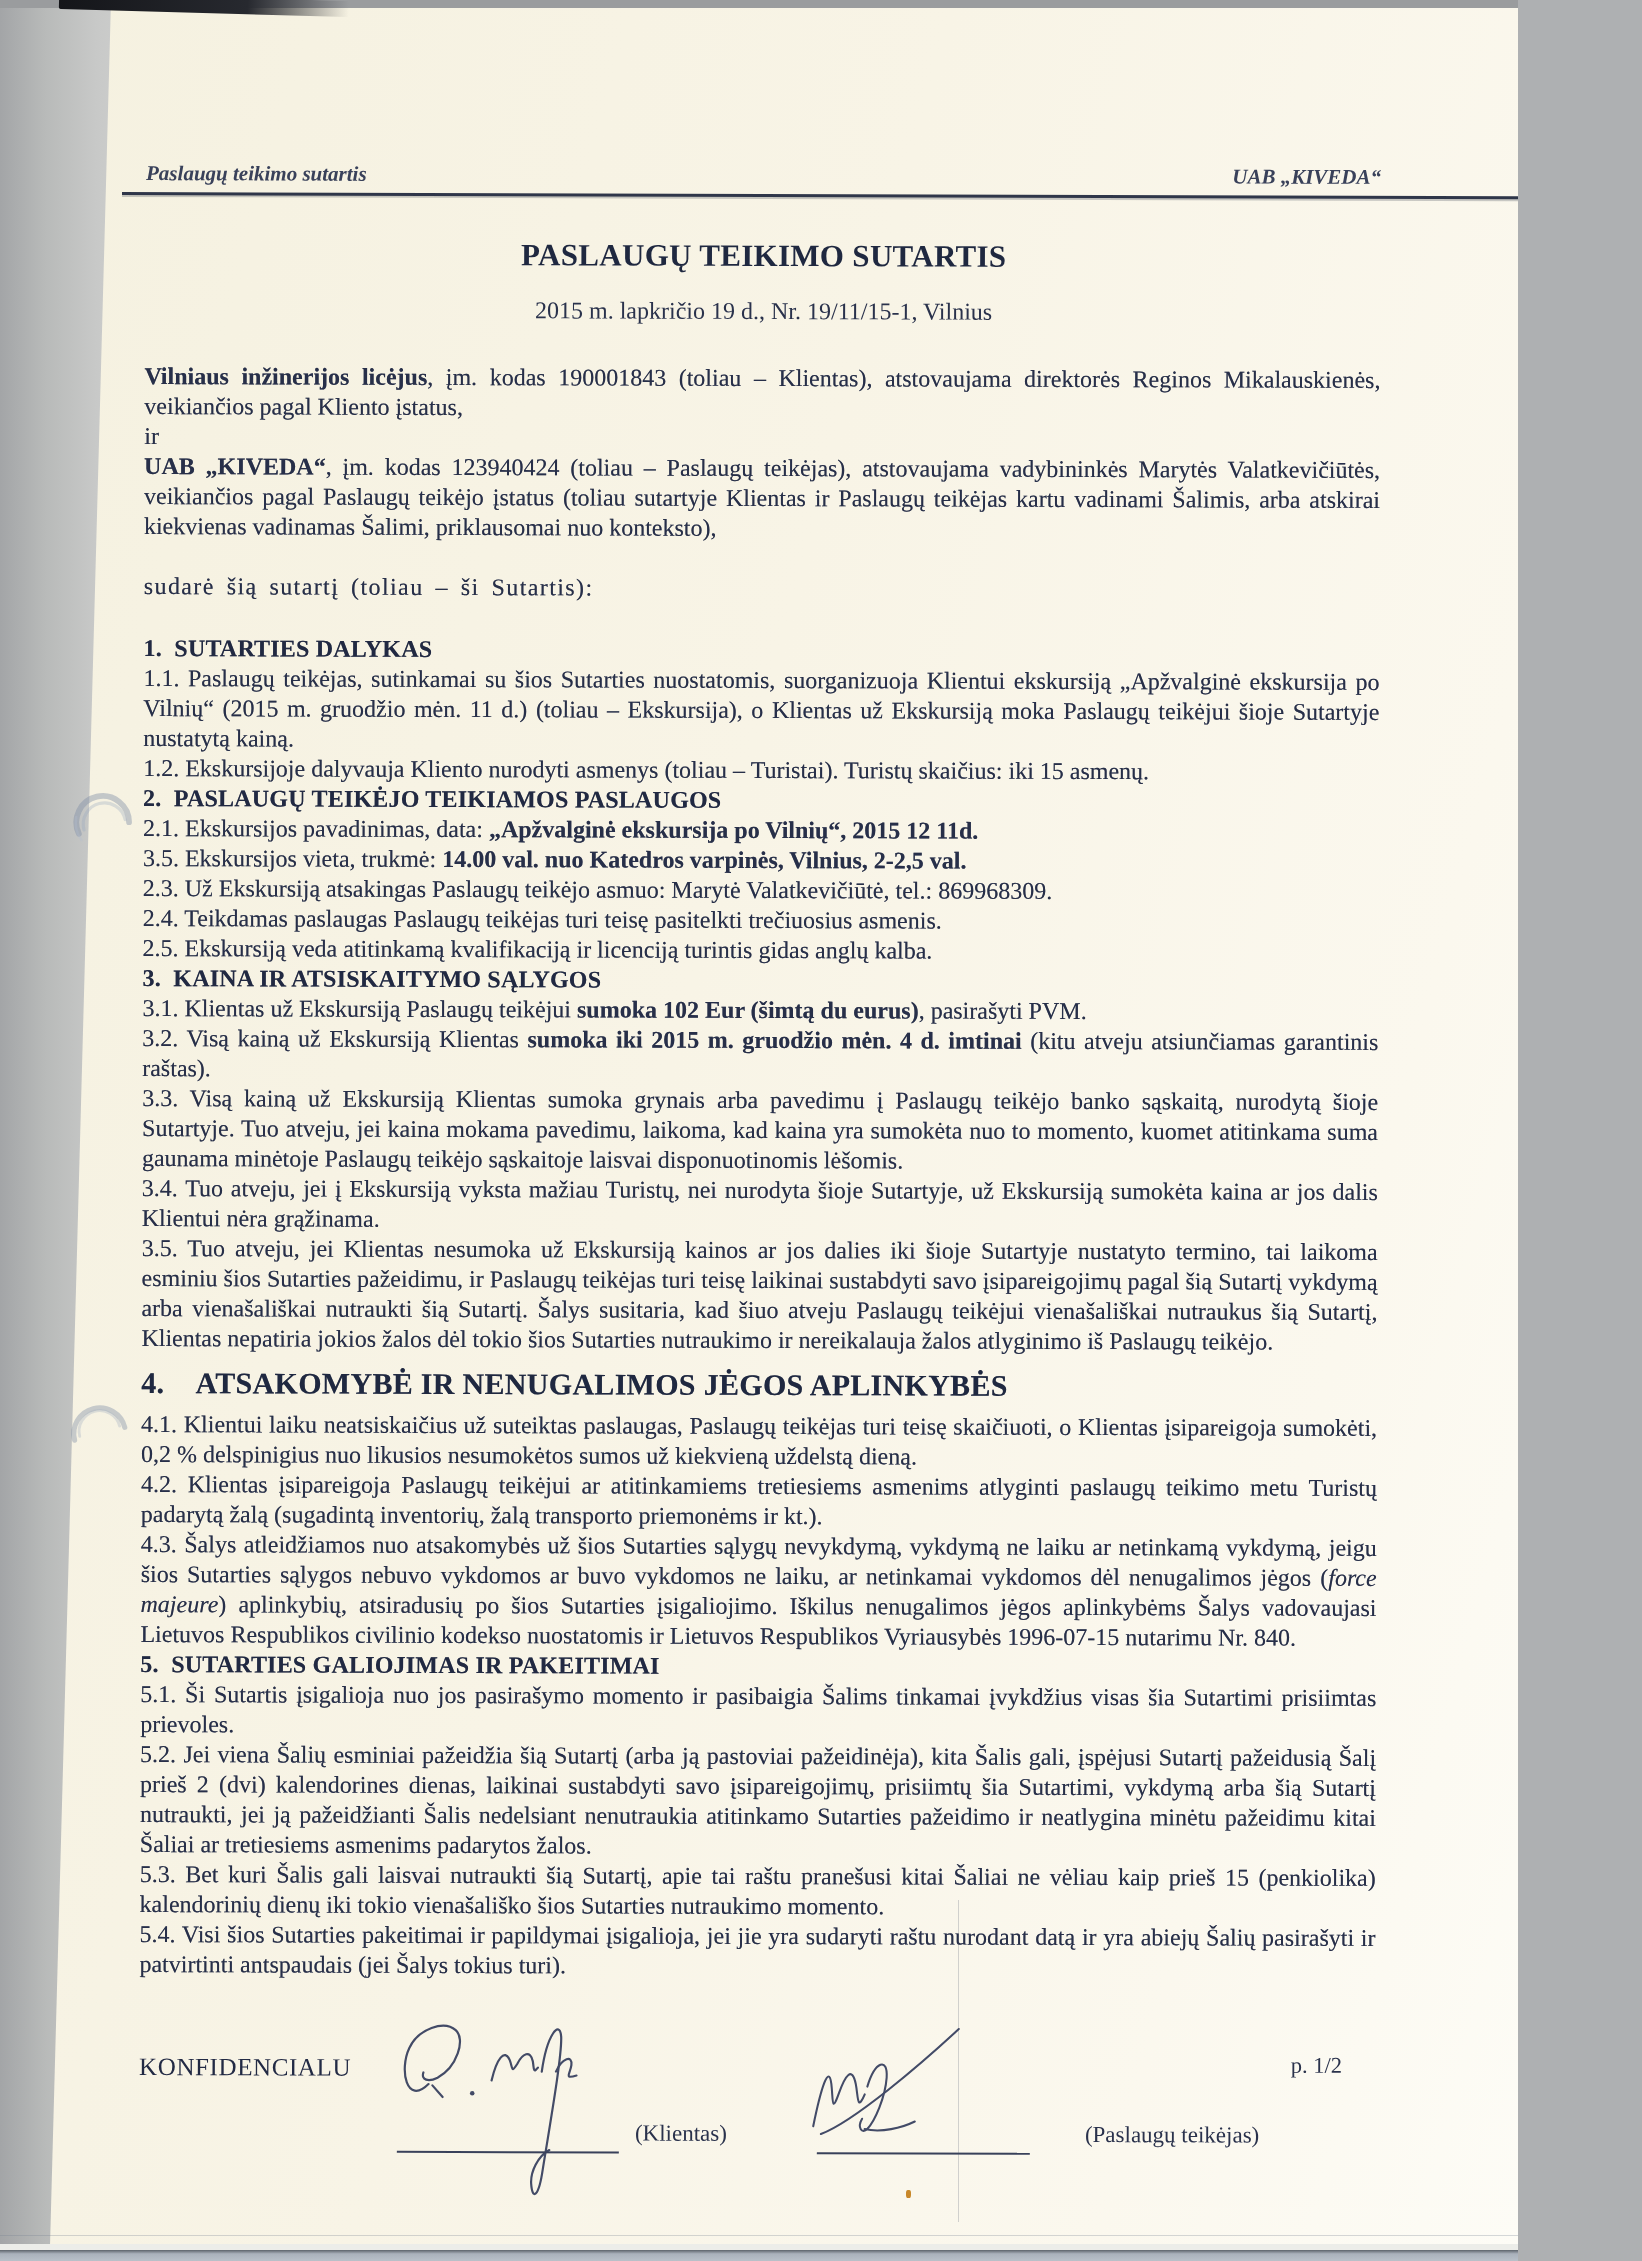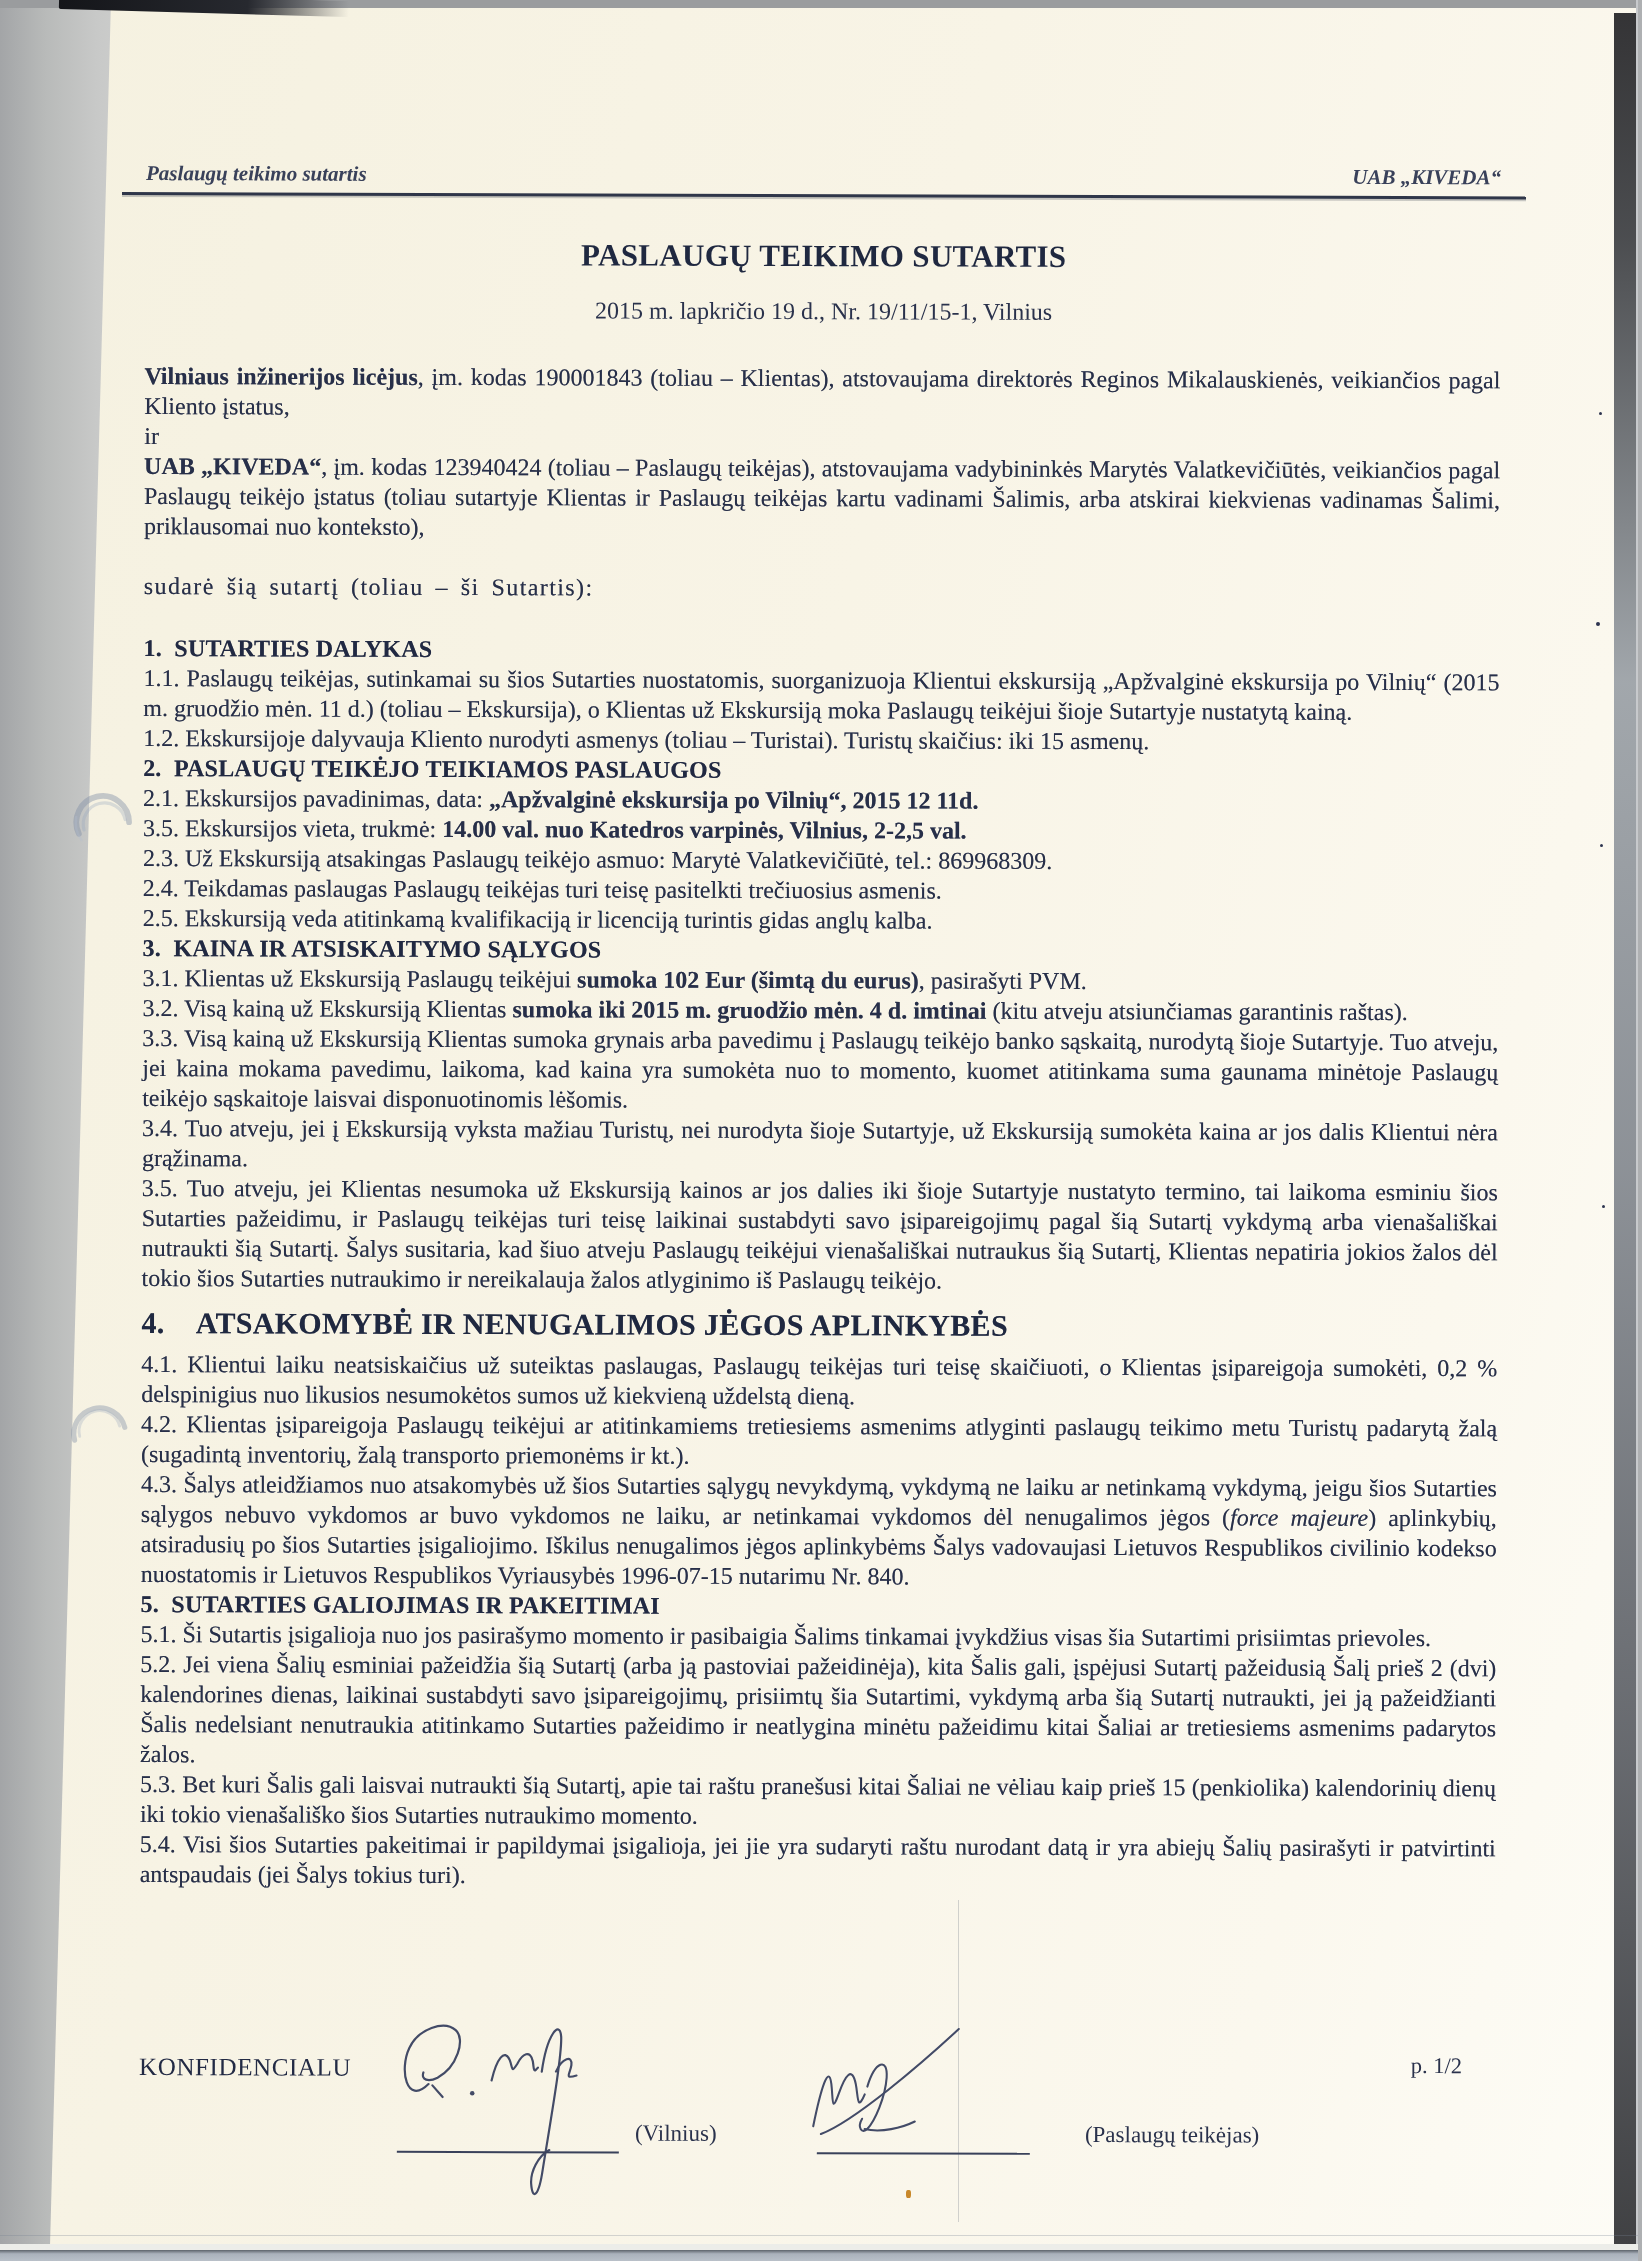--- a/index.html
+++ b/index.html
@@ -1,16 +1,16 @@
 <!DOCTYPE html>
 <html style="font-size:10.3px"><head>
 <meta charset="utf-8">
 <style>
   html,body{margin:0;padding:0;background:#aeb0b2;}
-  .scan{position:relative;width:1638px;height:2261px;overflow:hidden;
+  .scan{position:relative;width:1518px;height:2261px;overflow:hidden;
         background:linear-gradient(90deg,#a3a5a7 0px,#b8bab9 45px,#c8c9c8 97px,#d0d1cf 148px,#d3d4d2 258px);
         font-family:"Liberation Serif","DejaVu Serif",serif;}
   .paper{position:absolute;inset:0;
          background:linear-gradient(105deg,#f5f1e0 0%,#f8f4e6 45%,#fbf8ee 80%,#fdfcf6 100%);
          clip-path:polygon(111px 0px,1643px 0px,1643px 2246px,50px 2246px);}
   .paper-content{position:absolute;inset:0;transform:rotate(0.18deg);transform-origin:129px 193px;color:#262e47;}
 
   
   .hdr-left{position:absolute;left:146px;top:161px;font-size:21px;font-weight:bold;font-style:italic;color:#39415a;}
   .hdr-right{position:absolute;right:137px;top:161px;font-size:21px;font-style:italic;font-weight:600;color:#39415a;}
@@ -113,21 +113,21 @@
         <g fill="none" stroke="#333c5c" stroke-width="3.4" stroke-linecap="round" opacity="0.92">
           <path d="M52,118 C18,152 6,96 22,62 C36,32 76,18 94,34 C110,48 96,92 66,108 C52,115 40,112 44,100"></path>
           <path d="M58,120 l16,18"></path>
           <circle cx="120" cy="132" r="3.5" fill="#333c5c" stroke="none"></circle>
           <path d="M150,112 C158,78 170,62 178,80 C183,92 180,102 190,86 C198,70 210,64 214,82 C216,92 214,102 222,92"></path>
           <path d="M228,98 C236,40 256,16 258,44 C259,72 246,150 230,250 C224,292 214,300 212,272 C211,254 222,230 240,220"></path>
           <path d="M250,98 C260,76 276,72 274,88 C272,102 262,110 282,104"></path>
         </g>
       </svg>
       <div class="sigline1"></div>
-      <div class="lbl-client">(Vilnius)</div>
+      <div class="lbl-client">(Klientas)</div>
 
       <svg class="sig2" width="180" height="142" viewBox="0 0 280 220">
         <g fill="none" stroke="#333c5c" stroke-width="3.2" stroke-linecap="round" opacity="0.92">
           <path d="M16,160 C28,100 40,62 44,94 C47,118 44,142 56,108 C66,80 76,66 82,94 C86,114 84,138 96,110"></path>
           <path d="M100,98 C112,58 132,52 130,84 C128,114 112,152 100,164 C92,172 84,162 92,148"></path>
           <path d="M28,172 C80,152 184,62 242,8"></path>
           <path d="M96,164 C122,170 154,162 174,152"></path>
         </g>
       </svg>
       <div class="sigline2"></div>

